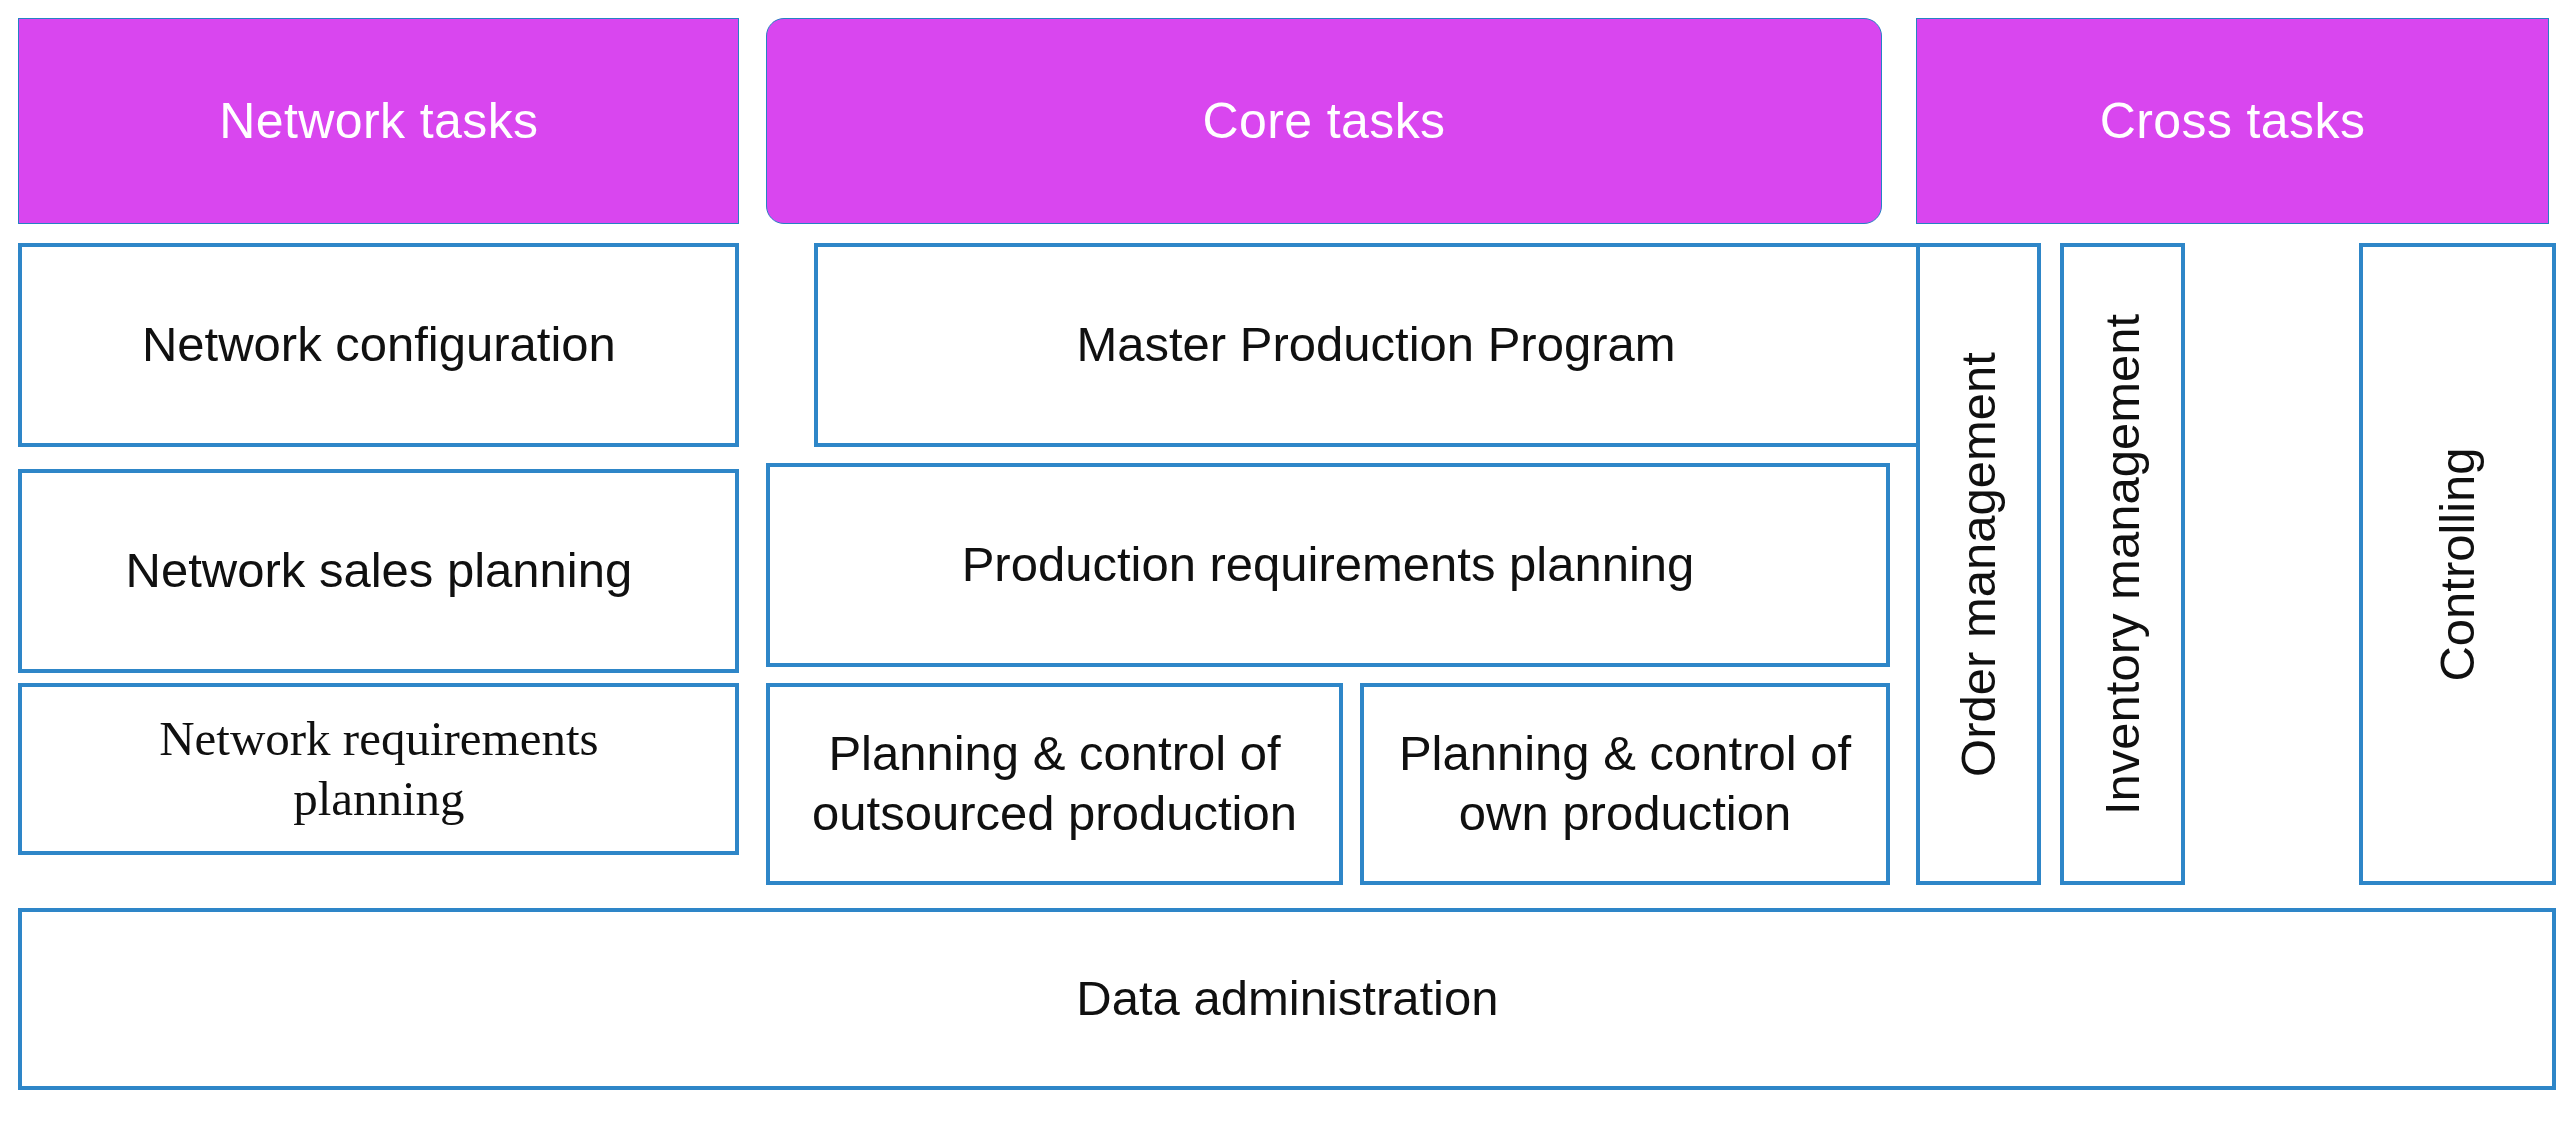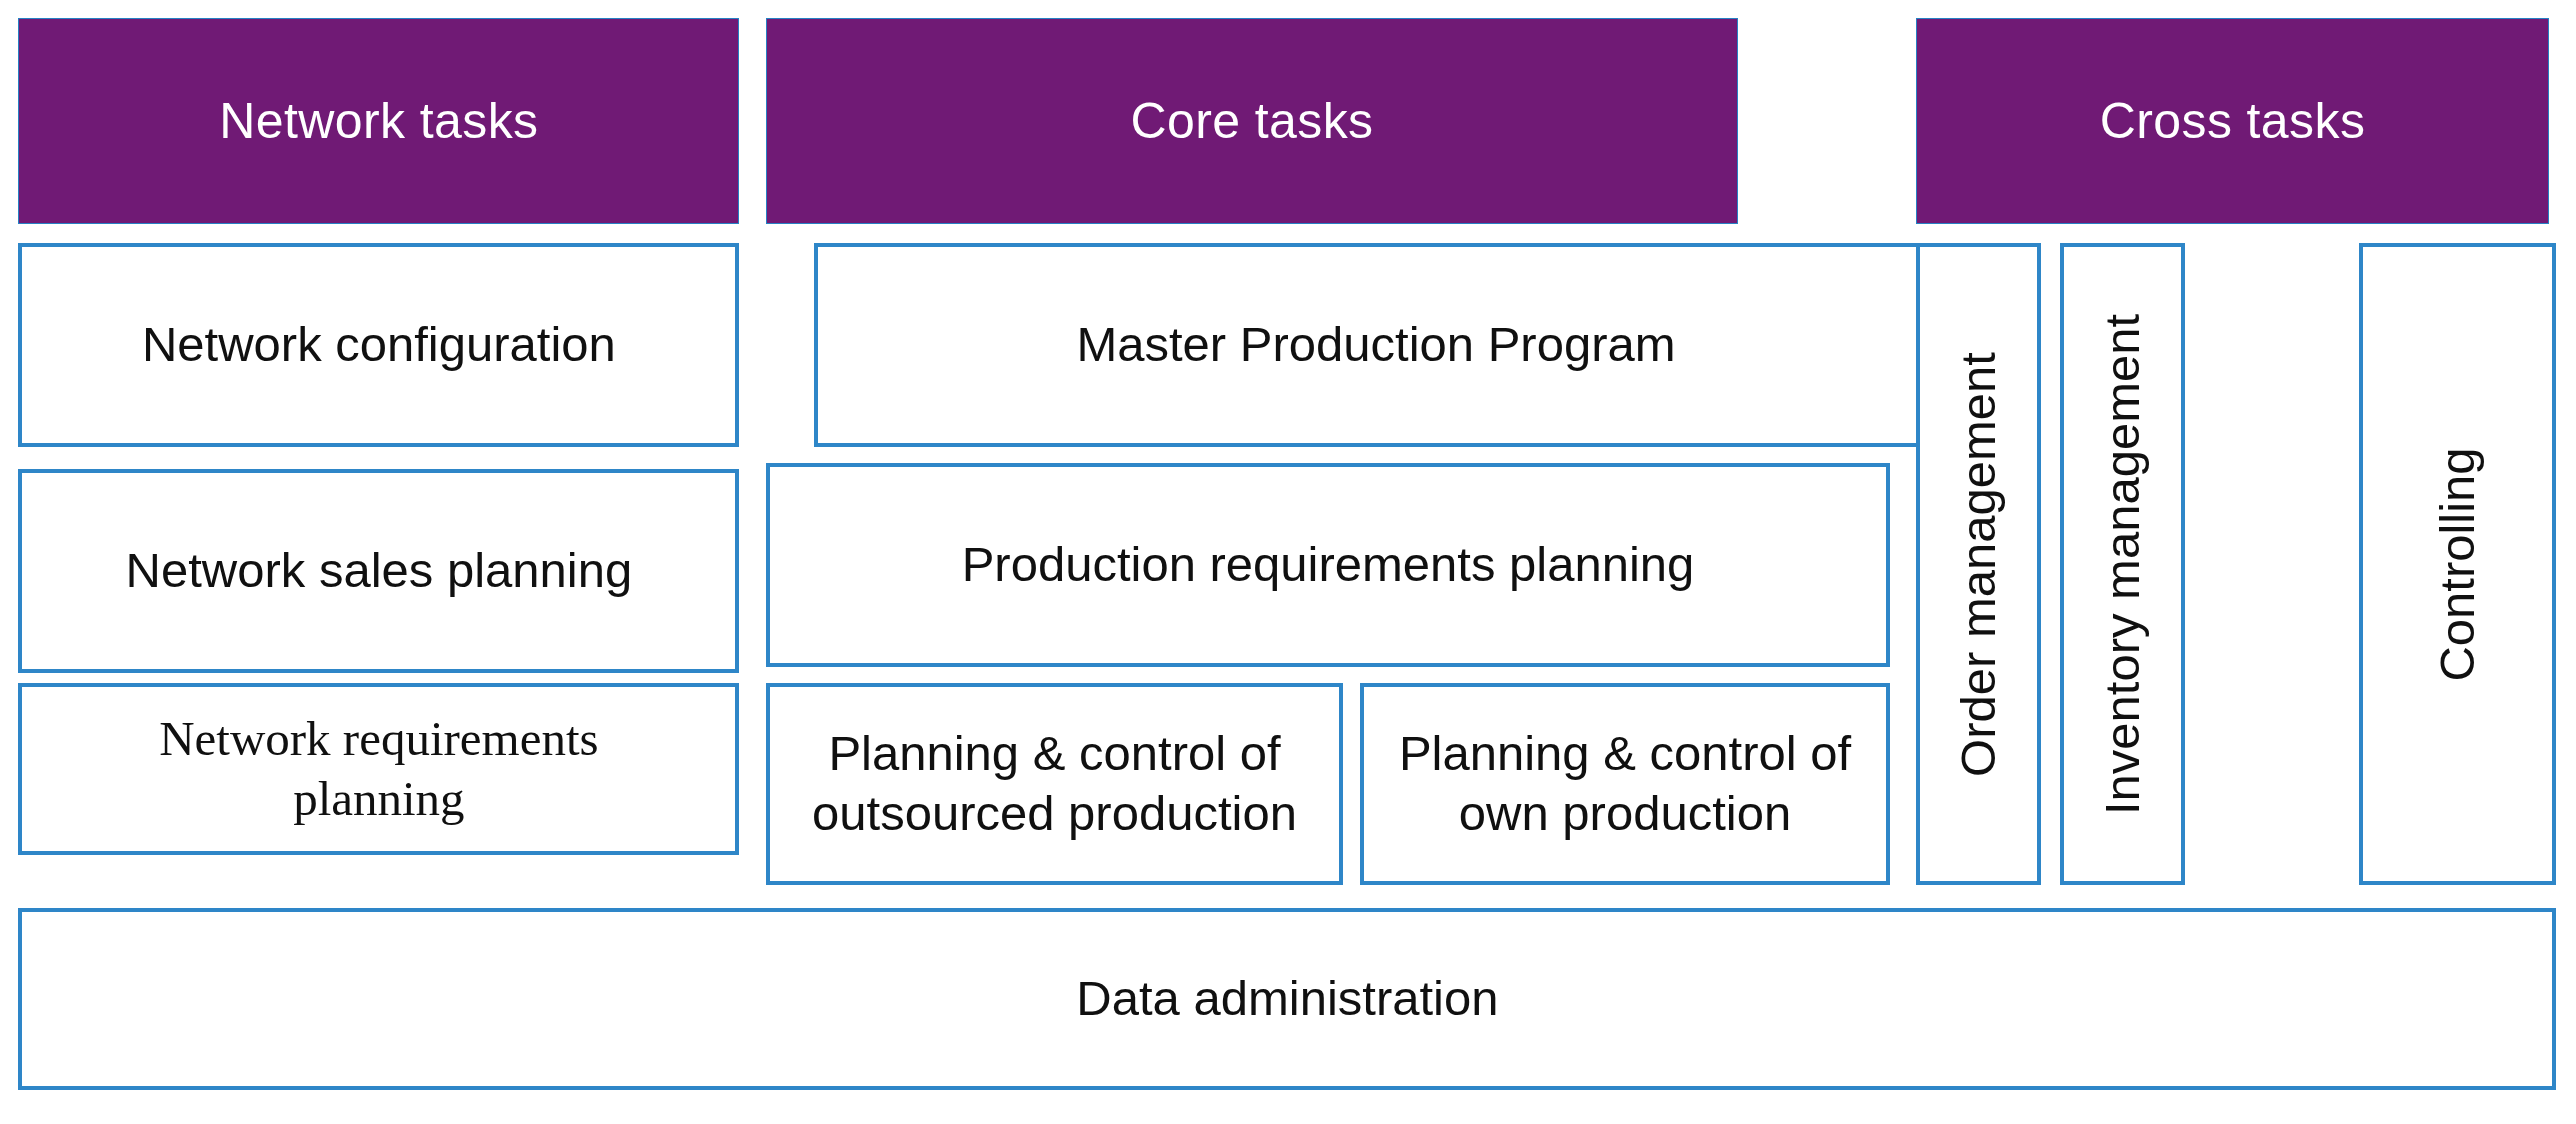--- a/index.html
+++ b/index.html
@@ -23,21 +23,21 @@
   .box {
     position: absolute;
     box-sizing: border-box;
     display: flex;
     align-items: center;
     justify-content: center;
     text-align: center;
   }
 
   .hdr {
-    background: #701a75;
+    background: #d946ef;
     border: 1.7px solid #2681C4;
     color: #ffffff;
     font-size: 50px;
     font-weight: 400;
     letter-spacing: 0.4px;
   }
 
   .cell {
     background: #ffffff;
     border: 4.2px solid #2E86C8;
@@ -69,21 +69,21 @@
 </style>
 </head>
 <body>
 
 <div id="diagram">
 
   <div class="box hdr" style="left:18.4px; top:18.4px; width:721px; height:206px;">
     <span class="txt">Network tasks</span>
   </div>
 
-  <div class="box hdr" style="left:766px; top:18.4px; width:972px; height:206px;">
+  <div class="box hdr" style="left:766px; top:18.4px; width:1116px; height:206px;border-radius:18px;">
     <span class="txt">Core tasks</span>
   </div>
 
   <div class="box hdr" style="left:1916px; top:18.4px; width:633px; height:206px;">
     <span class="txt">Cross tasks</span>
   </div>
 
   <div class="box cell" style="left:18.4px; top:243px; width:721px; height:204px;">
     <span class="txt">Network configuration</span>
   </div>

